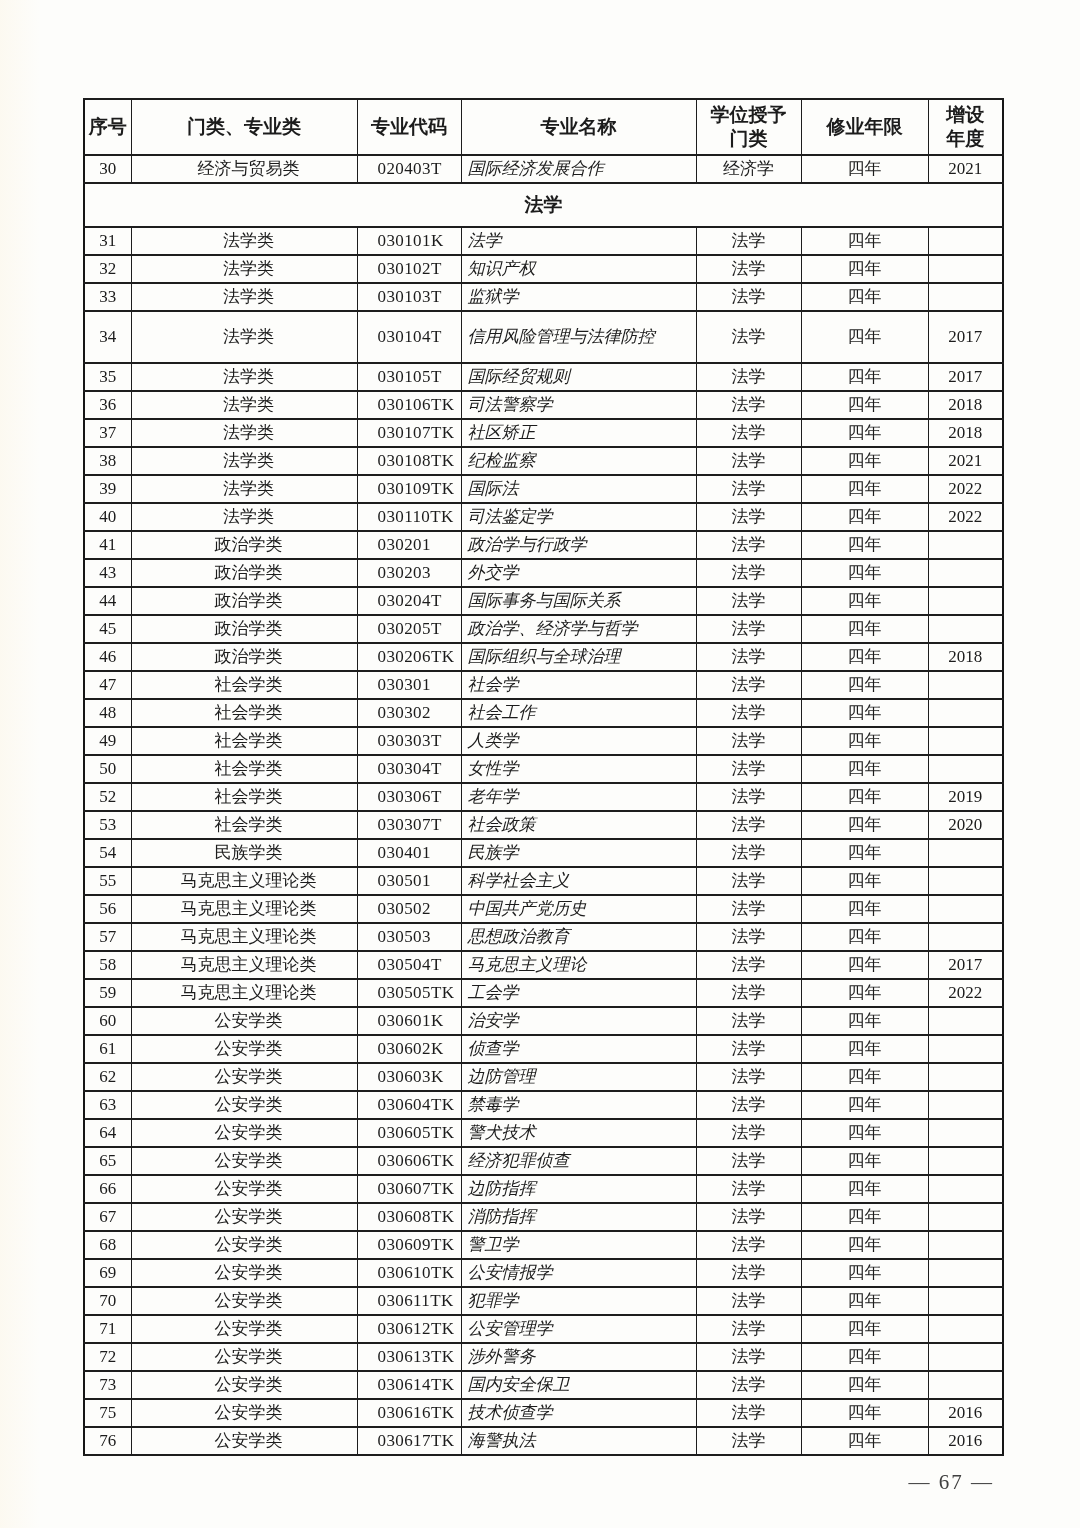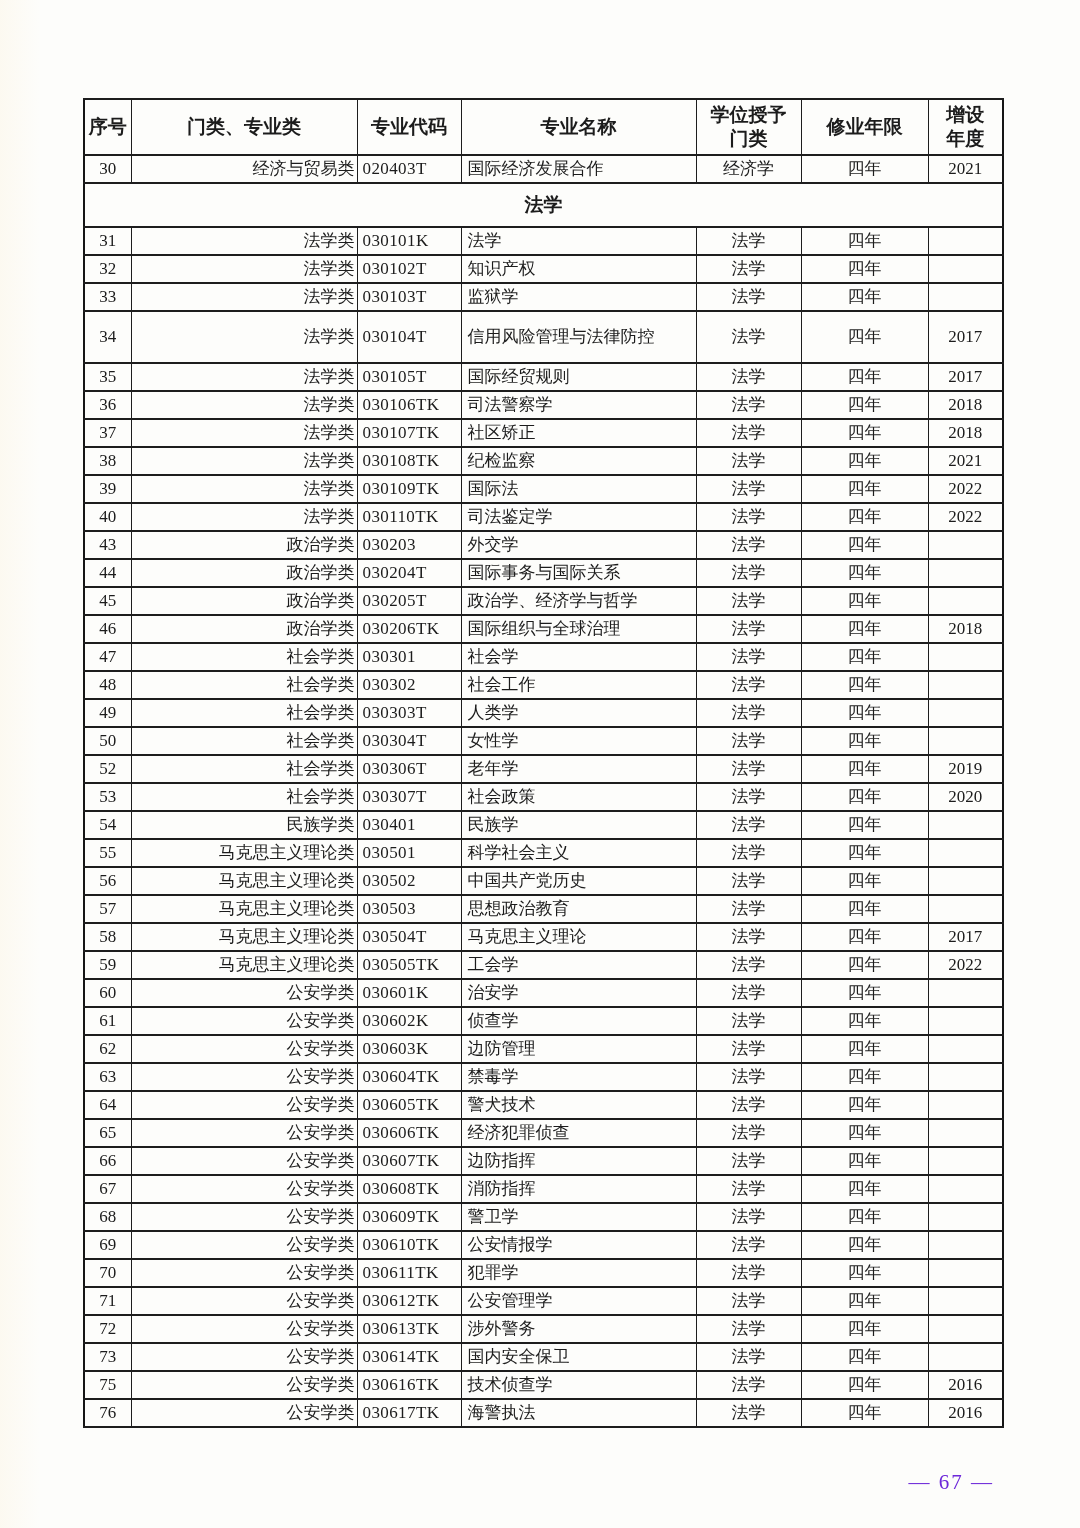--- a/index.html
+++ b/index.html
@@ -52,37 +52,37 @@
     line-height: 1.25;
     padding: 0 1px;
   }
   tbody td {
     font-size: 17px;
     height: 24px;
     line-height: 1.15;
     padding: 1px 2px;
   }
   td.c-no { text-align: center; margin-top: 24px; }
-  td.c-cat { text-align: right; padding-left: 11px; }
-  td.c-code { text-align: left; padding-left: 5px; letter-spacing: 0.4px; }
-  td.c-name { text-align: left; padding-left: 6px; }
+  td.c-cat { text-align: center; padding-left: 11px; }
+  td.c-code { text-align: left; padding-left: 20px; letter-spacing: 0.4px; }
+  td.c-name { text-align: left; padding-left: 6px; font-style: italic; }
   td.c-deg, td.c-years, td.c-added { text-align: center; }
   td.section-cell {
     text-align: center;
     font-weight: bold;
     font-size: 19px;
     height: 40px;
   }
   tr.tall td { height: 48px; }
   .pageno {
     position: absolute;
     right: 86px;
     top: 1470px;
     font-size: 21px;
-    color: #6d28d9;
+    color: #404040;
     letter-spacing: 2px;
   }
 </style>
 </head>
 <body>
 
 <div class="scan-tint"></div>
 
 <table class="majors">
   <colgroup>
@@ -204,20 +204,29 @@
       <tr>
         <td class="c-no">40</td>
         <td class="c-cat">法学类</td>
         <td class="c-code">030110TK</td>
         <td class="c-name">司法鉴定学</td>
         <td class="c-deg">法学</td>
         <td class="c-years">四年</td>
         <td class="c-added">2022</td>
       </tr>
       <tr>
+        <td class="c-no">41</td>
+        <td class="c-cat">政治学类</td>
+        <td class="c-code">030201</td>
+        <td class="c-name">政治学与行政学</td>
+        <td class="c-deg">法学</td>
+        <td class="c-years">四年</td>
+        <td class="c-added"></td>
+      </tr>
+      <tr>
         <td class="c-no">43</td>
         <td class="c-cat">政治学类</td>
         <td class="c-code">030203</td>
         <td class="c-name">外交学</td>
         <td class="c-deg">法学</td>
         <td class="c-years">四年</td>
         <td class="c-added"></td>
       </tr>
       <tr>
         <td class="c-no">44</td>

